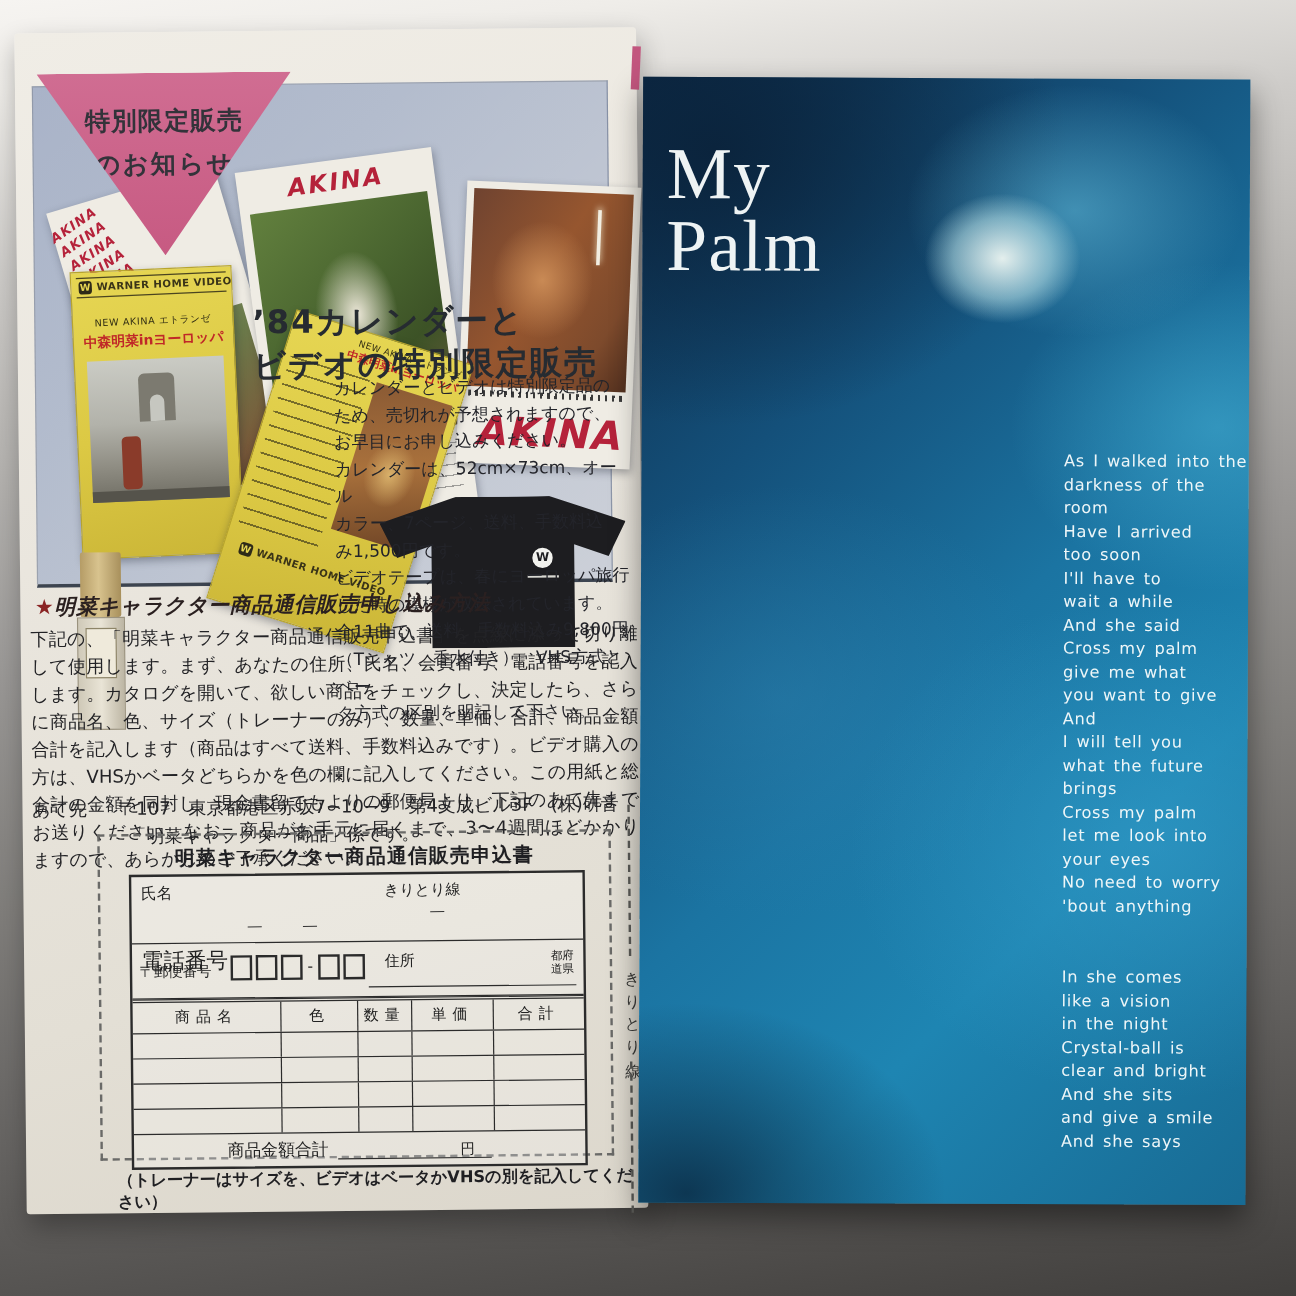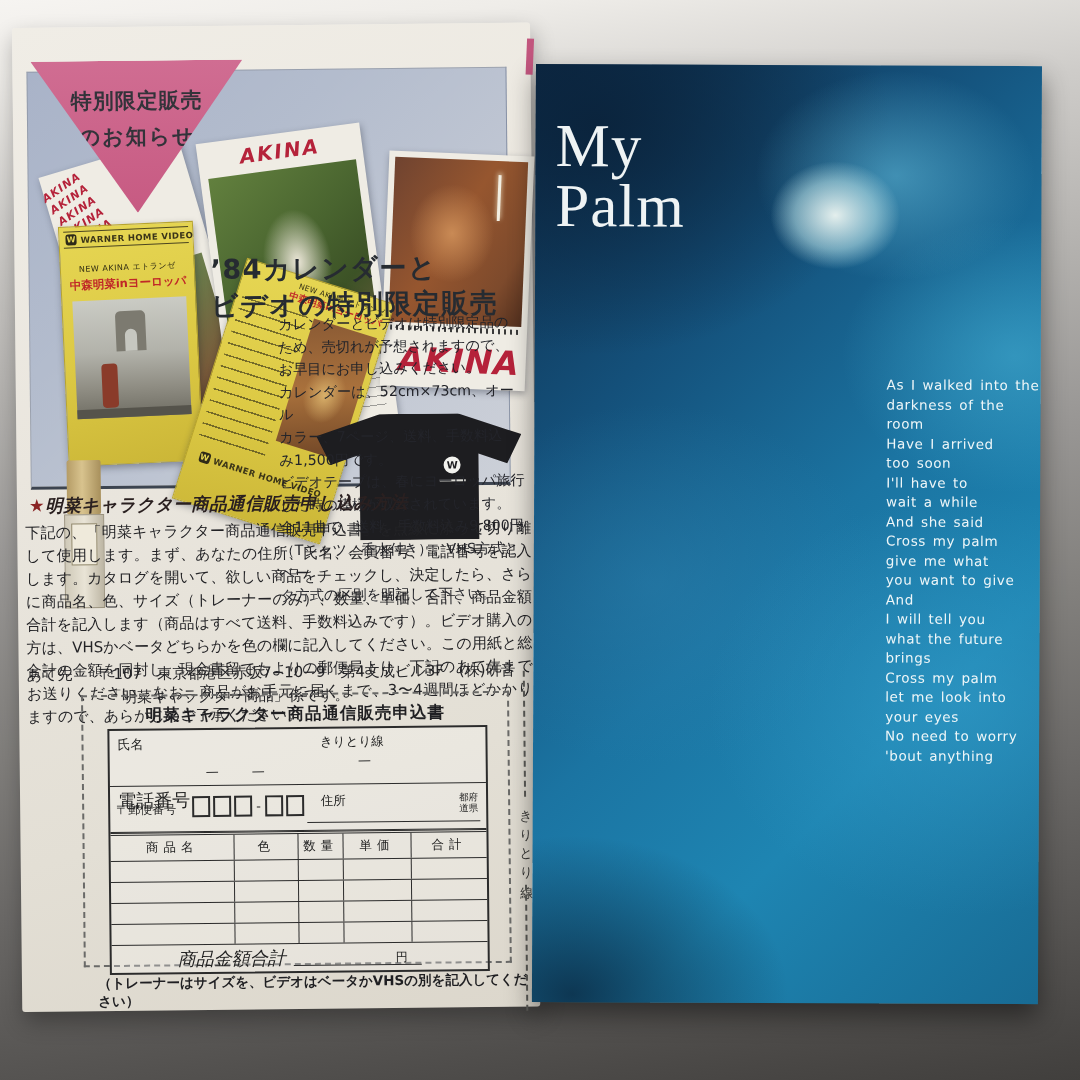--- a/index.html
+++ b/index.html
@@ -120,21 +120,21 @@
   .r2 .f-addr{position:absolute;left:56%;top:8px;font-size:12.5px;color:#222;}
   .r2 .f-pref{position:absolute;right:8px;top:8px;font-size:9.5px;line-height:11px;color:#222;text-align:left;}
   .r2 .aline{position:absolute;right:6px;bottom:7px;width:46%;border-bottom:1px solid #2b2b2b;}
   .ghead{display:flex;height:25px;border-top:3px double #2b2b2b;border-bottom:1px solid #2b2b2b;}
   .gcell{box-sizing:border-box;border-right:1px solid #2b2b2b;display:flex;align-items:center;justify-content:center;font-size:12.5px;color:#222;letter-spacing:5px;}
   .gcell:last-child{border-right:none;}
   .c1{width:33%;}.c2{width:17%;}.c3{width:12%;}.c4{width:18%;}.c5{width:20%;}
   .grow{display:flex;height:20px;border-bottom:1px solid #2b2b2b;}
   .grow .gcell{font-size:0;letter-spacing:0;}
   .trow{height:27px;display:flex;align-items:center;justify-content:center;gap:8px;border-bottom:none;}
-  .trow .tlabel{font-size:18px;color:#222;font-style:italic;}
+  .trow .tlabel{font-size:14px;color:#222;}
   .trow .tline{width:128px;border-bottom:1px solid #2b2b2b;height:16px;box-sizing:border-box;text-align:right;font-size:12px;color:#222;padding-right:14px;}
   .form-note{position:absolute;left:76px;top:948px;font-size:13.5px;font-weight:bold;color:#1f1f22;}
 
   
   .cutline{position:absolute;left:497px;top:648px;height:340px;width:16px;display:flex;flex-direction:column;align-items:center;}
   .cutline .dash{flex:1;border-left:2px dashed #5c5c58;width:0;}
   .cutlabel{writing-mode:vertical-rl;font-size:13px;color:#3a3a38;letter-spacing:4px;margin:4px 0;}
   .pink-sliver{position:absolute;right:-3px;top:16px;width:7px;height:36px;background:#c2567e;transform:rotate(3deg);}
 
   
@@ -354,16 +354,24 @@
 you want to give
 And
 I will tell you
 what the future
 brings
 Cross my palm
 let me look into
 your eyes
 No need to worry
 'bout anything</div>
+      <div class="pre stanza2">In she comes
+like a vision
+in the night
+Crystal-ball is
+clear and bright
+And she sits
+and give a smile
+And she says</div>
     </div>
   </div>
 
 </div>
 
 </body></html>

